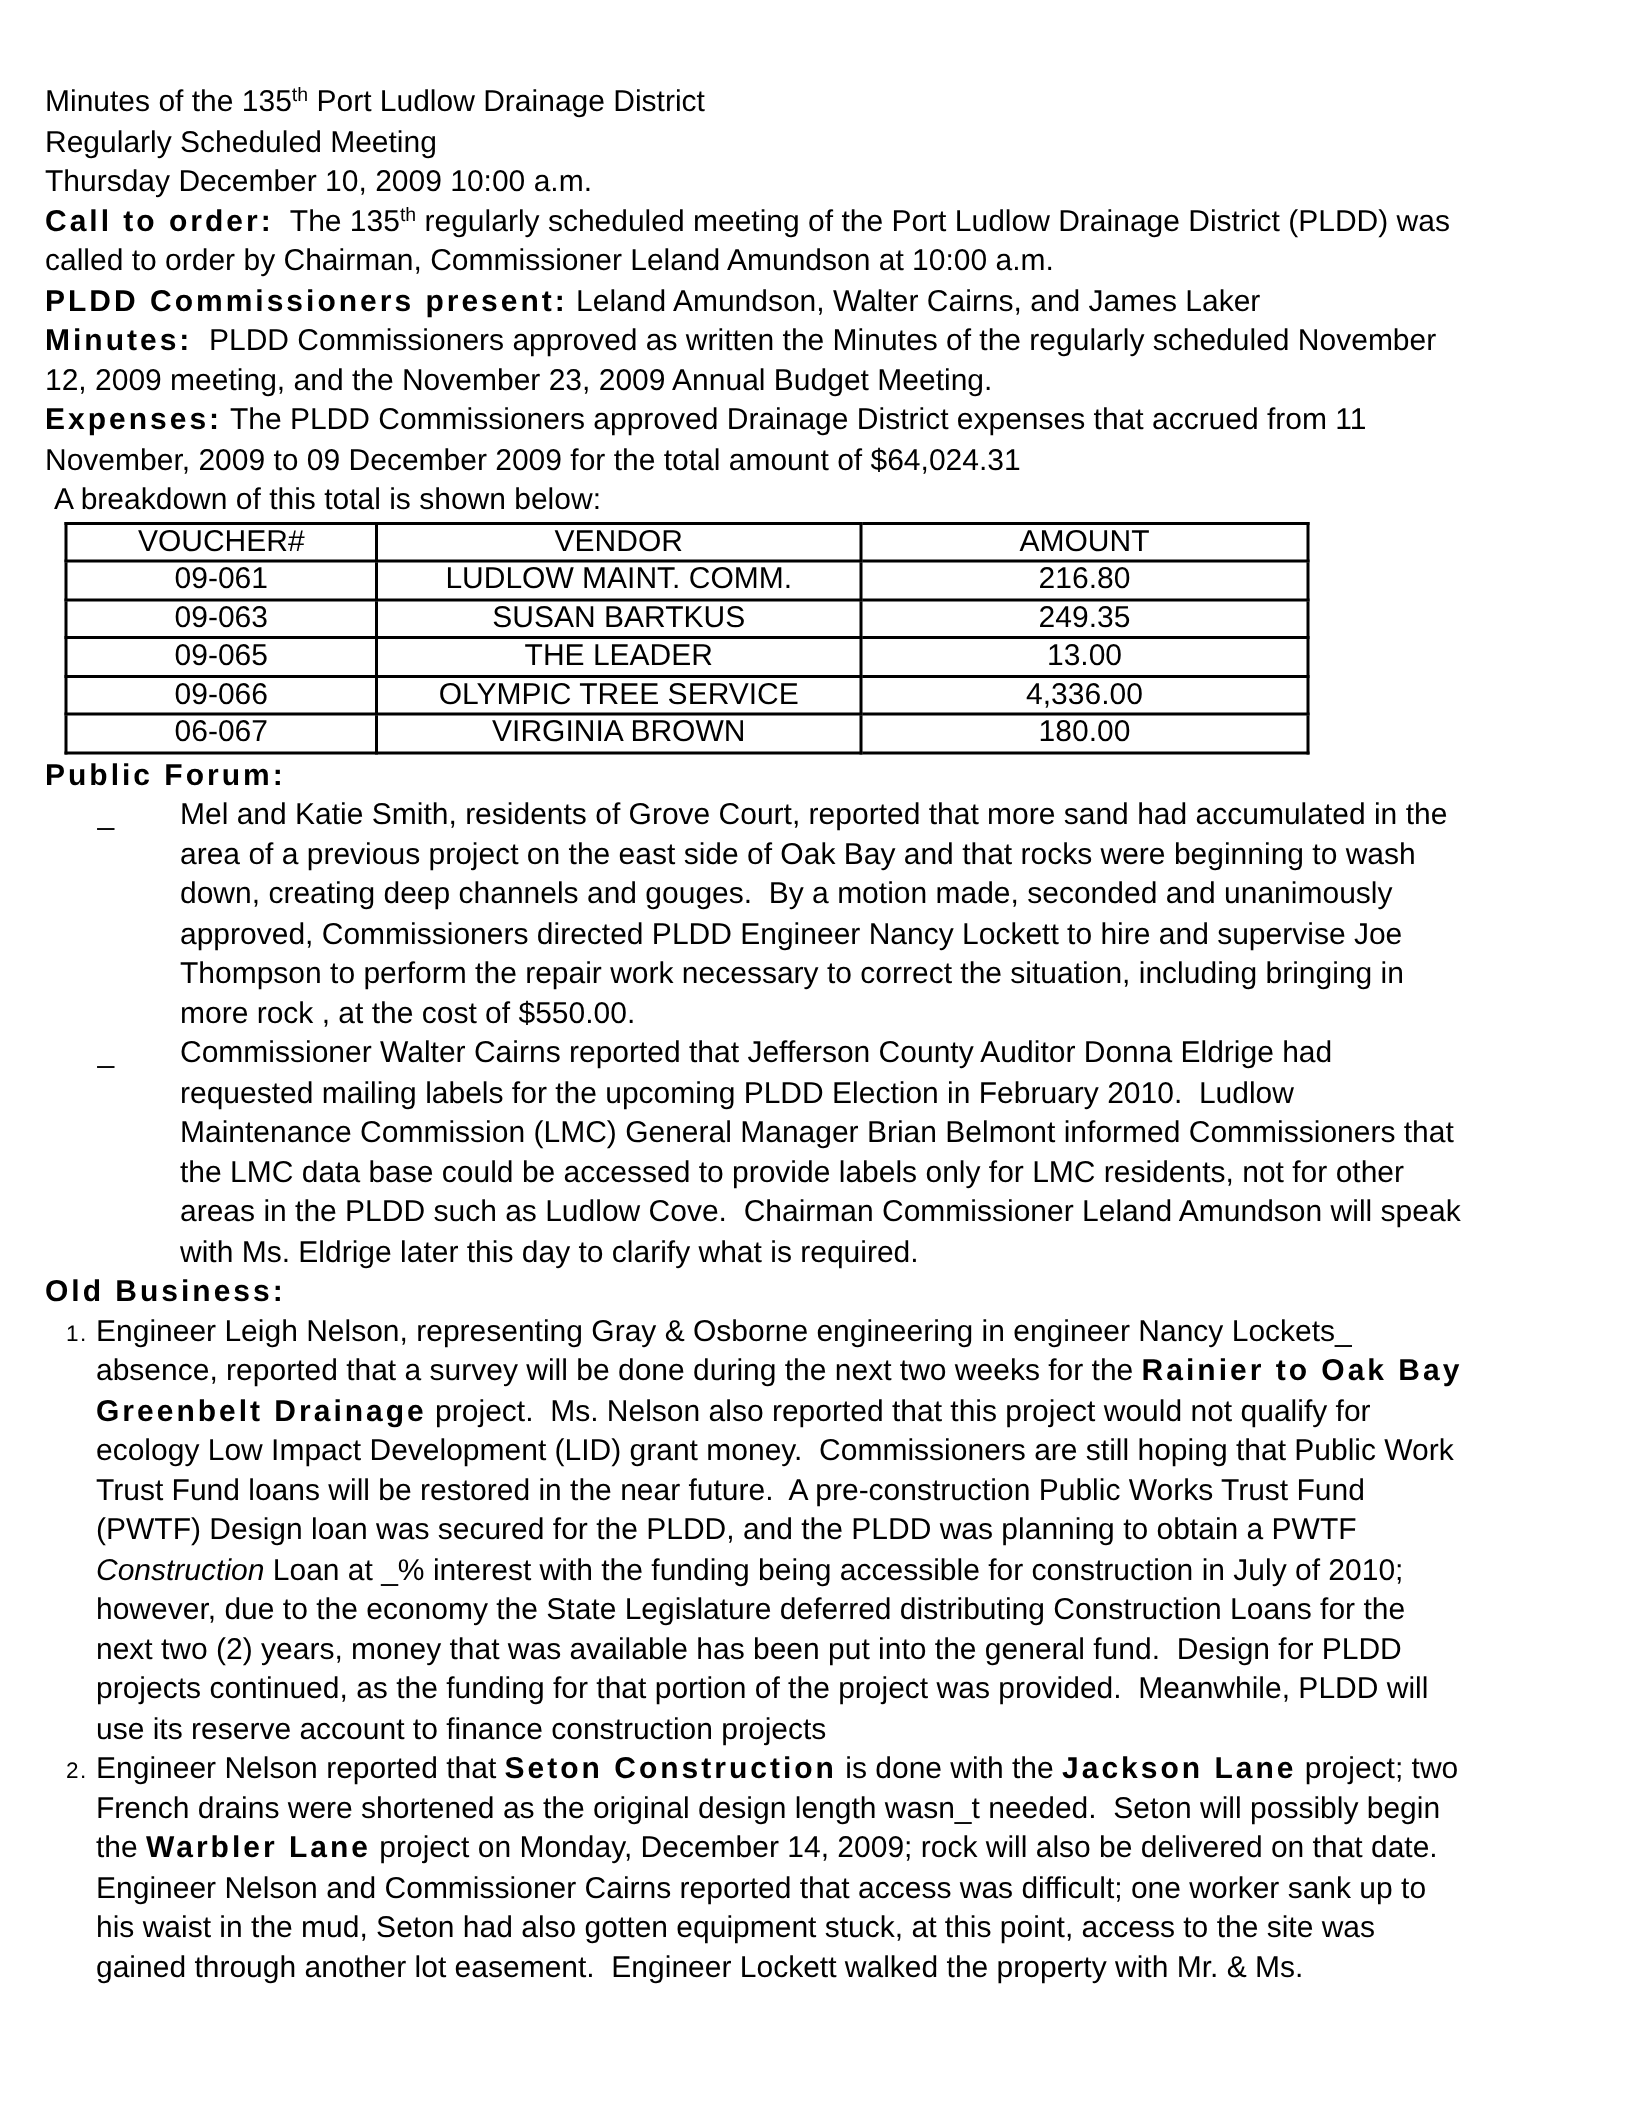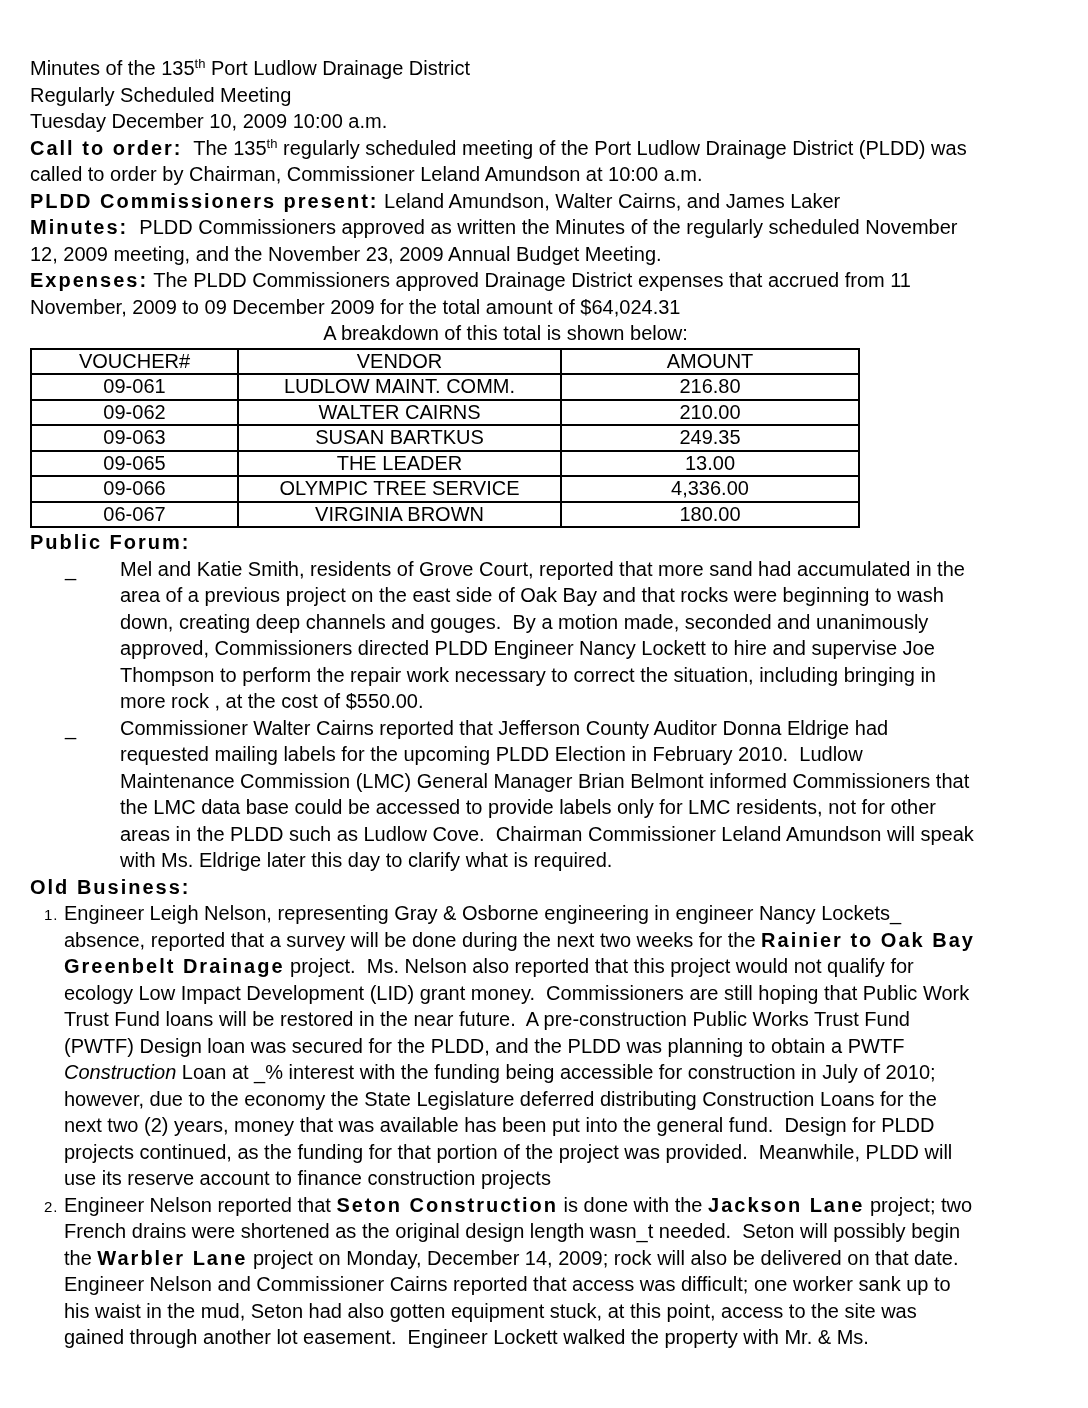--- a/index.html
+++ b/index.html
@@ -12,28 +12,28 @@
     font-family:"Liberation Sans", sans-serif;
     font-size:20px;
     line-height:26.5px;
     color:#000000;
     overflow:hidden;
     border-radius:16px;
   }
   .title-block{text-align:center;}
   p{margin:0;}
   .para{text-align:left;}
-  .indent{text-indent:6px;text-align:center;}
+  .indent{text-indent:6px;}
   .b{font-weight:bold;letter-spacing:2px;}
   .i{font-style:italic;}
   sup{font-size:13px;line-height:0;vertical-align:7px;letter-spacing:0;}
   table.vouchers{
     border-collapse:collapse;
     width:828px;
-    margin:1px 0 1px 0;
+    margin:1px 0 1px 13px;
     table-layout:fixed;
   }
   table.vouchers th, table.vouchers td{
     border:2px solid #000000;
     font-weight:normal;
     text-align:center;
     padding:0;
     height:23.5px;
     line-height:23.5px;
     font-size:20px;
@@ -48,21 +48,21 @@
   .ob-text{flex:1 1 auto;}
 </style>
 </head>
 <body>
 
 <div class="page">
 
   <div class="title-block">
     <p class="para"><span>Minutes of the 135</span><sup>th</sup><span> Port Ludlow Drainage District</span></p>
     <p class="para"><span>Regularly Scheduled Meeting</span></p>
-    <p class="para"><span>Tuesday December 10, 2009 10:00 a.m.</span></p>
+    <p class="para"><span>Thursday December 10, 2009 10:00 a.m.</span></p>
   </div>
 
   <p class="para"><span class="b">Call to order:</span><span>&nbsp; The 135</span><sup>th</sup><span> regularly scheduled meeting of the Port Ludlow Drainage District (PLDD) was called to order by Chairman, Commissioner Leland Amundson at 10:00 a.m.</span></p>
   <p class="para"><span class="b">PLDD Commissioners present:</span><span> Leland Amundson, Walter Cairns, and James Laker</span></p>
   <p class="para"><span class="b">Minutes:</span><span>&nbsp; PLDD Commissioners approved as written the Minutes of the regularly scheduled November 12, 2009 meeting, and the November 23, 2009 Annual Budget Meeting.</span></p>
   <p class="para"><span class="b">Expenses:</span><span> The PLDD Commissioners approved Drainage District expenses that accrued from 11 November, 2009 to 09 December 2009 for the total amount of $64,024.31</span></p>
   <p class="para indent"><span>A breakdown of this total is shown below:</span></p>
 
   <table class="vouchers">
     <colgroup>
@@ -75,25 +75,20 @@
         <th>VOUCHER#</th>
         <th>VENDOR</th>
         <th>AMOUNT</th>
       </tr>
     </thead>
     <tbody>
       <tr>
         <td>09-061</td>
         <td>LUDLOW MAINT. COMM.</td>
         <td>216.80</td>
-      </tr>
-      <tr>
-        <td>09-062</td>
-        <td>WALTER CAIRNS</td>
-        <td>210.00</td>
       </tr>
       <tr>
         <td>09-063</td>
         <td>SUSAN BARTKUS</td>
         <td>249.35</td>
       </tr>
       <tr>
         <td>09-065</td>
         <td>THE LEADER</td>
         <td>13.00</td>

